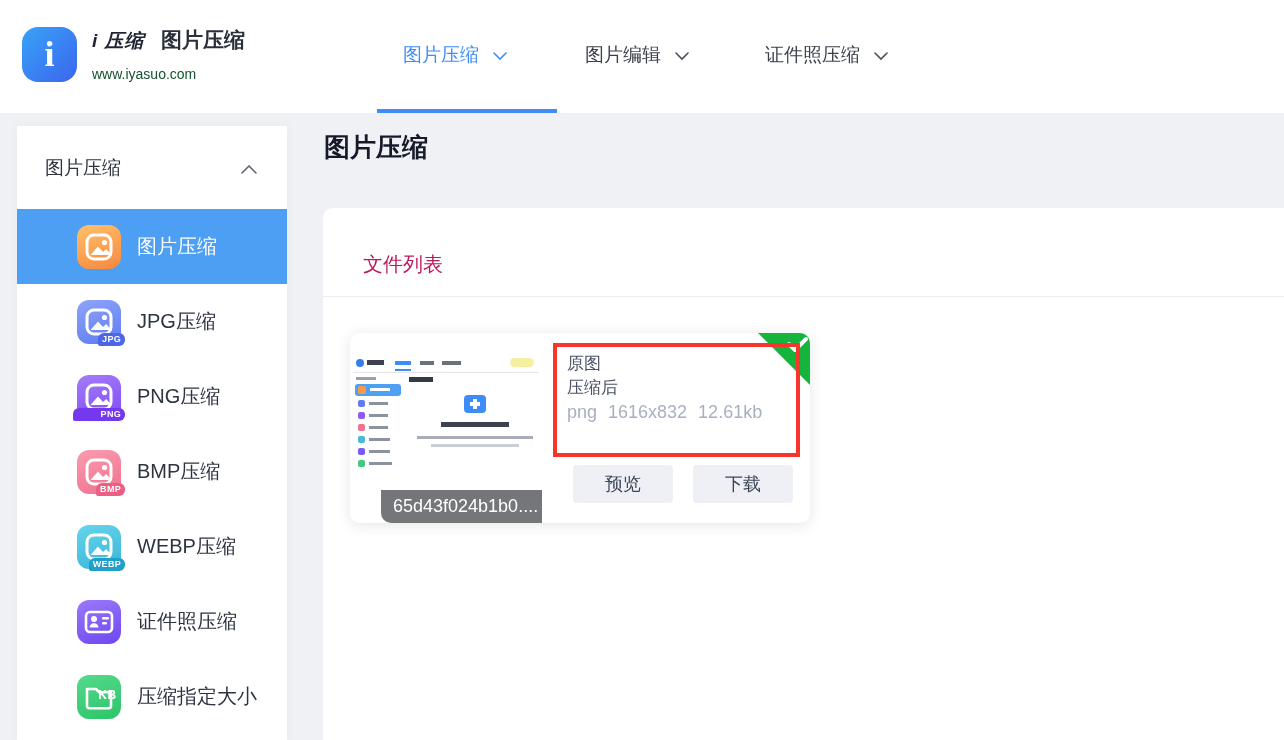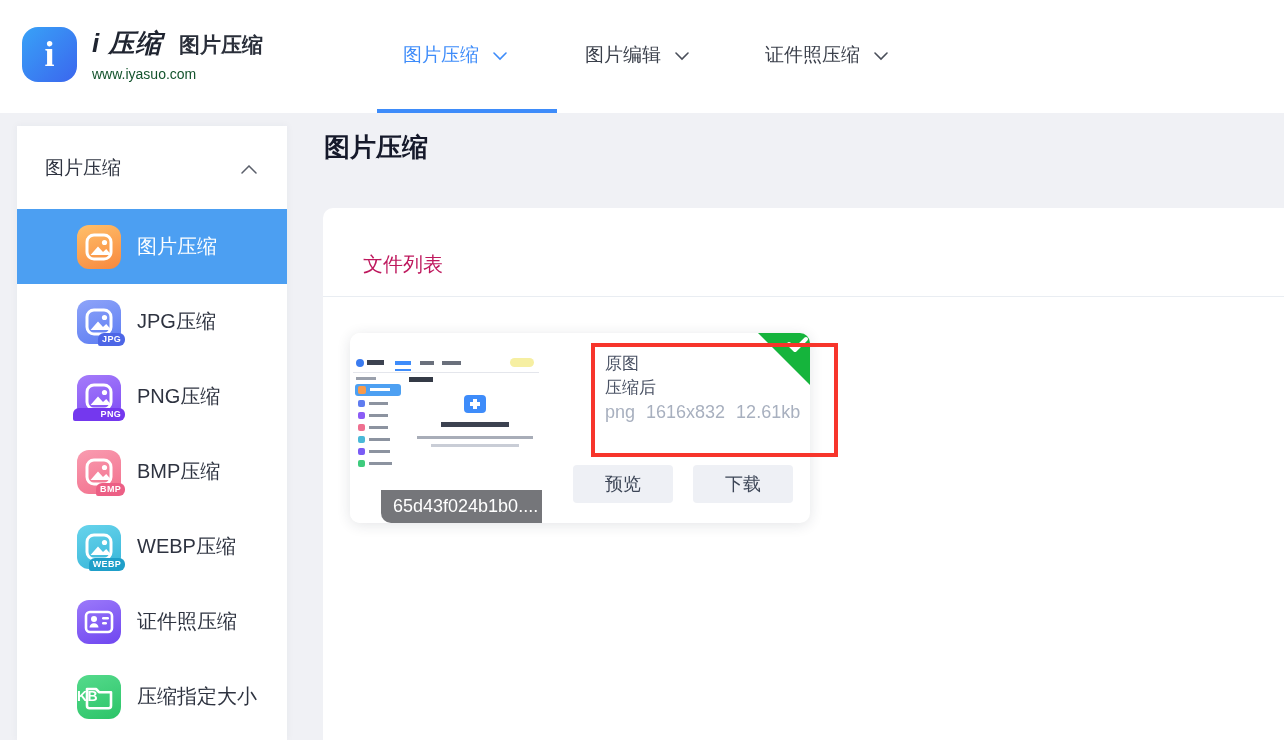--- a/index.html
+++ b/index.html
@@ -7,21 +7,21 @@
     font-family:"Liberation Sans","DejaVu Sans",sans-serif; background:#f0f1f5; }
 
   
   .header { position:absolute; left:0; top:0; width:1284px; height:113px; background:#ffffff; z-index:5; }
   .logo-box { position:absolute; left:22px; top:27px; width:55px; height:55px; border-radius:16px;
     background:linear-gradient(135deg,#38a2f7,#3b66ee);
     display:flex; align-items:center; justify-content:center; }
   .logo-letter { color:#fff; font-family:"Liberation Serif","DejaVu Serif",serif;
     font-weight:bold; font-size:36px; line-height:1; margin-top:-2px; }
   .brand-line1 { position:absolute; left:92px; top:26px; white-space:nowrap; }
-  .brand-name { font-size:26px; font-weight:bold; font-style:italic; color:#1f2430; letter-spacing:1px; }
+  .brand-name { font-size:19px; font-weight:bold; font-style:italic; color:#1f2430; letter-spacing:1px; }
   .brand-product { font-size:21px; font-weight:bold; color:#2a2f3a; margin-left:12px; }
   .brand-url { position:absolute; left:92px; top:66px; font-size:14px; color:#14532d; }
 
   .topnav-item { position:absolute; top:0; height:110px; display:flex; align-items:center; gap:14px;
     font-size:19px; color:#3a3f4a; cursor:pointer; }
   .topnav-item.active { color:#3e8cfa; }
   .chev { display:inline-block; }
   .nav-underline { position:absolute; left:377px; top:109px; width:180px; height:4px; background:#3e8cfa; }
 
   
@@ -42,22 +42,22 @@
   .ic-jpg  { background:linear-gradient(160deg,#8ea4f9,#5c7cf2); }
   .ic-png  { background:linear-gradient(160deg,#a57cfa,#7e4cf4); }
   .ic-bmp  { background:linear-gradient(160deg,#f99cb0,#f2708d); }
   .ic-webp { background:linear-gradient(160deg,#67d4ec,#38b5d8); }
   .ic-cert { background:linear-gradient(160deg,#9b79fa,#6f46f0); }
   .ic-kb   { background:linear-gradient(160deg,#55da8c,#2cc468); }
   .fmt-badge { position:absolute; right:-4px; bottom:-2px; font-size:9px; font-weight:bold; color:#fff;
     padding:2px 4px; border-radius:6px 6px 6px 2px; line-height:1; letter-spacing:0.3px; }
   .b-jpg { background:#4d66e6;margin-left:7px; } .b-png { background:#7438ee;padding-left:28px; }
   .b-bmp { background:#ec5f85; } .b-webp { background:#1f9fc9; }
-  .kb-text { position:absolute; left:0; top:13px; width:61px; 
-    font-size:14px; font-weight:bold; color:#ffffff; letter-spacing:0.5px; }
+  .kb-text { position:absolute; left:0; top:13px; width:61px; text-align:center;
+    font-size:12px; font-weight:bold; color:#ffffff; letter-spacing:0.5px; }
 
   
   .page-title { position:absolute; left:324px; top:130px; font-size:26px; font-weight:bold; color:#15192a; }
   .content-card { position:absolute; left:323px; top:208px; width:961px; height:532px;
     background:#ffffff; border-radius:10px 0 0 0; }
   .card-title { position:absolute; left:40px; top:43px; font-size:20px; color:#be185d; }
   .card-divider { position:absolute; left:0; top:88px; width:961px; height:0; border-top:1px solid #e9edf2; }
 
   
   .file-item { position:absolute; left:27px; top:125px; width:460px; height:190px; background:#ffffff;
@@ -67,21 +67,21 @@
   .thumb-shot { position:absolute; left:3px; top:22px; width:186px; height:116px; background:#fff; }
   .tsa { position:absolute; }
   .filename-bar { position:absolute; left:0; bottom:0; width:192px; height:33px;
     background:rgba(78,80,85,0.78); border-radius:0 0 0 10px;
     display:flex; align-items:center; padding-left:12px;margin-left:31px; }
   .filename-bar span { color:#ffffff; font-size:18px; white-space:nowrap; }
 
   .corner-ribbon { position:absolute; right:0; top:0; width:52px; height:52px; border-radius:0 10px 0 0; overflow:hidden; }
 
   .red-box { position:absolute; left:203px; top:10px; width:247px; height:114px;
-    border:4px solid #f7352b; padding:5px 0 0 10px;margin-left:38px; }
+    border:4px solid #f7352b; padding:5px 0 0 10px; }
   .info-label { font-size:17px; color:#4a5264; line-height:24px; }
   .info-value { font-size:18px; color:#a8b0bf; line-height:24px; word-spacing:6px; margin-bottom:8px; }
 
   .file-btn { position:absolute; top:132px; width:100px; height:38px; background:#eef0f5; border:none;
     border-radius:4px; font-size:18px; color:#3d4657; cursor:pointer;
     font-family:"Liberation Sans","DejaVu Sans",sans-serif; }
   .btn-preview { left:223px; }
   .btn-download { left:343px; }
 </style>
 </head>

